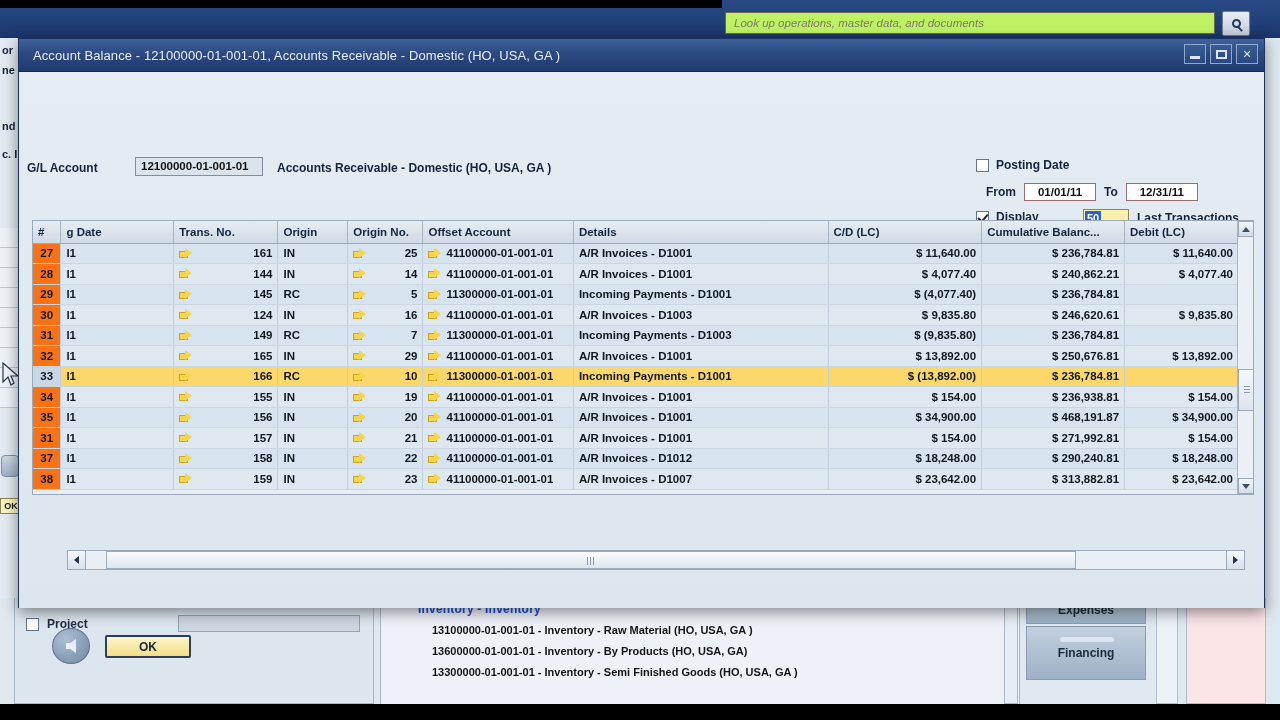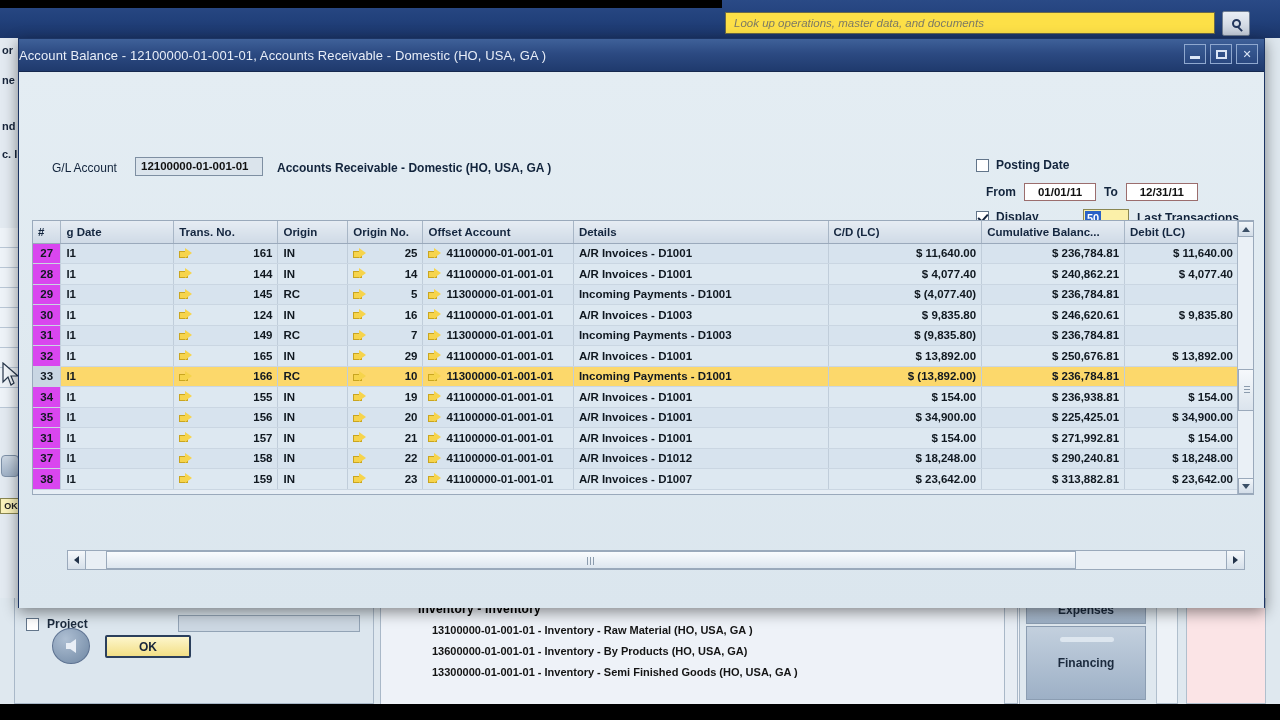--- a/index.html
+++ b/index.html
@@ -21,21 +21,21 @@
   .bg-app {
     position: absolute; left: 0; top: 0; width: 1280px; height: 704px;
     background: #dfe8ef;
   }
   .bg-topbar {
     position: absolute; left: 0; top: 0; width: 1280px; height: 38px;
     background: linear-gradient(180deg,#2a4a86 0%, #21407a 55%, #1b3569 100%);
   }
   .bg-search-wrap {
     position: absolute; left: 725px; top: 12px; width: 490px; height: 22px;
-    background: #fde047;
+    background: #bef264;
     border: 1px solid #6b6a4a;
     display: flex; align-items: center;
   }
   .bg-search-text {
     font-size: 11.5px; font-style: italic; color: #7d7a64;
     padding-left: 8px; white-space: nowrap;
   }
   .bg-search-btn {
     position: absolute; left: 1222px; top: 11px; width: 28px; height: 25px;
     background: linear-gradient(180deg,#e9eef5,#c3ccd9);
@@ -84,21 +84,21 @@
   .bg-project-input {
     position: absolute; left: 178px; top: 615px; width: 182px; height: 17px;
     background: #ccd7e2; border: 1px solid #92a3b5;
   }
   .bg-acct-panel {
     position: absolute; left: 380px; top: 598px; width: 640px; height: 106px;
     background: #eef2f8; border-left: 1px solid #a9b8c8; border-right: 1px solid #a9b8c8;
   }
   .bg-acct-head {
     position: absolute; left: 418px; top: 602px;
-    font-size: 12px; font-weight: bold; color: #000000; letter-spacing: .2px;
+    font-size: 12px; font-weight: bold; color: #1d4ed8; letter-spacing: .2px;
   }
   .bg-acct-list {
     position: absolute; left: 432px; top: 620px; width: 590px;
   }
   .bg-acct-list .ai {
     font-size: 11px; font-weight: bold; color: #141414; line-height: 21px;
     white-space: nowrap;
   }
   .bg-acct-list .ai.green { color: #2f5f42; }
   .bg-scroll-right {
@@ -109,21 +109,21 @@
     position: absolute; left: 1026px; top: 596px; width: 120px; height: 108px;
   }
   .tile {
     position: absolute; left: 0; width: 120px;
     background: linear-gradient(180deg,#c3d0de,#9db0c6);
     border: 1px solid #8b9db2;
     display: flex; align-items: center; justify-content: center;
     font-size: 12px; font-weight: bold; color: #1b2a3d;
   }
   .tile.t1 { top: 0; height: 28px; }
-  .tile.t2 { top: 30px; height: 74px; }
+  .tile.t2 { top: 30px; height: 54px; }
   .tile.t2 .grip {
     position: absolute; top: 10px; left: 33px; width: 54px; height: 5px;
     background: #dde6ef; border-radius: 3px;
   }
   .bg-far-right-a {
     position: absolute; left: 1156px; top: 598px; width: 22px; height: 106px;
     background: #edf2f7; border: 1px solid #b0bfcd;
   }
   .bg-far-right-b {
     position: absolute; left: 1186px; top: 598px; width: 80px; height: 106px;
@@ -153,21 +153,21 @@
     border: 1px solid #1c3463;
     box-shadow: 0 4px 14px rgba(0,0,0,.45);
   }
   .title-bar {
     position: relative; height: 33px;
     background: linear-gradient(180deg,#3f6199 0%, #2c4a82 45%, #1f3a6d 100%);
     border-bottom: 1px solid #16294f;
     display: flex; align-items: center;
   }
   .title-text {
-    color: #e8eef8; font-size: 13px; 
+    color: #e8eef8; font-size: 13px; padding-left: 14px;
     white-space: nowrap; letter-spacing: .1px;
   }
   .win-btns {
     position: absolute; right: 6px; top: 5px; display: flex; gap: 4px;
   }
   .win-btn {
     width: 22px; height: 20px;
     background: linear-gradient(180deg,#3a5c94,#2a4880);
     border: 1px solid #8fa8cf;
     display: flex; align-items: center; justify-content: center;
@@ -176,22 +176,22 @@
   .win-btn .min-gl { display:block; width: 10px; height: 3px; background: #dbe6f6; margin-top: 7px; }
   .win-btn .max-gl { display:block; width: 11px; height: 9px; border: 2px solid #dbe6f6; }
 
   .modal-body {
     position: relative; height: 536px;
     background: linear-gradient(180deg,#e4edf3 0%, #dbe6ee 100%);
   }
 
   
   .gl-label {
-    position: absolute; left: 33px; top: 89px;
-    font-size: 12px; color: #12243c; font-weight: normal;
+    position: absolute; left: 8px; top: 89px;
+    font-size: 12px; color: #12243c; font-weight: bold;
   }
   .gl-input {
     position: absolute; left: 116px; top: 85px; width: 128px; height: 19px;
     background: #dbe4ec; border: 1px solid #7e8fa2;
     font-size: 11.5px; color: #111; padding-left: 5px; line-height: 17px;
     font-weight: bold; white-space: nowrap; overflow: hidden;
   }
   .gl-desc {
     position: absolute; left: 258px; top: 89px;
     font-size: 12px; color: #12243c; font-weight: bold; white-space: nowrap;
@@ -259,21 +259,21 @@
     white-space: nowrap; overflow: hidden;
   }
   table.grid td {
     border-right: 1px solid #c0cdda; border-bottom: 1px solid #cad6e2;
     font-size: 11.5px; color: #101820; font-weight: bold;
     padding: 2px 5px; height: 20.5px; white-space: nowrap; overflow: hidden;
   }
   tr.row { background: #d7e3ee; }
   tr.row.alt { background: #dde8f1; }
   tr.row.sel td { background: #fcd86b; margin-left: 47px; }
-  td.numcell { background: #d946ef; text-align: center; color: #1a2636;
+  td.numcell { background: #f97316; text-align: center; color: #1a2636;
                font-size: 11px; width: 24px; padding: 2px 2px; }
   tr.row.sel td.numcell { background: #c9d6e3; }
   td.r { text-align: right; }
   td.neg { color: #1f6b36; }
   .arrow-link {
     display: inline-block; width: 13px; height: 11px; position: relative;
     vertical-align: middle;
   }
   .arrow-link::before {
     content: ""; position: absolute; left: 0; top: 3px;
@@ -377,21 +377,21 @@
     <div class="bg-search-wrap">
       <span class="bg-search-text">Look up operations, master data, and documents</span>
     </div>
     <div class="bg-search-btn">
       <span class="mag"></span>
     </div>
 
     <div class="bg-left-head"></div>
     <div class="bg-left-panel">
       <div class="bg-left-txt" style="top:6px;">or</div>
-      <div class="bg-left-txt" style="top:36px;">ne</div>
+      <div class="bg-left-txt" style="top:26px;">ne</div>
       <div class="bg-left-txt" style="top:82px;">nd</div>
       <div class="bg-left-txt" style="top:110px;">c. I</div>
       <div class="bg-left-rows">
         <div></div>
           <div></div>
           <div></div>
           <div></div>
           <div></div>
         <div></div>
           <div></div>
@@ -746,21 +746,21 @@
                   </span>
                 </td>
                 <td>
                   <span class="cell-ofs">
                     <span class="arrow-link"></span>
                     <span>41100000-01-001-01</span>
                   </span>
                 </td>
                 <td>A/R Invoices - D1001</td>
                 <td class="r">$  34,900.00</td>
-                <td class="r">$ 225,425.01</td>
+                <td class="r">$ 468,191.87</td>
                 <td class="r">$  34,900.00</td>
               </tr>
               <tr class="row alt">
                 <td class="numcell">31</td>
                 <td>l1</td>
                 <td>
                   <span class="cell-flex">
                     <span class="arrow-link"></span>
                     <span class="val">157</span>
                   </span>

